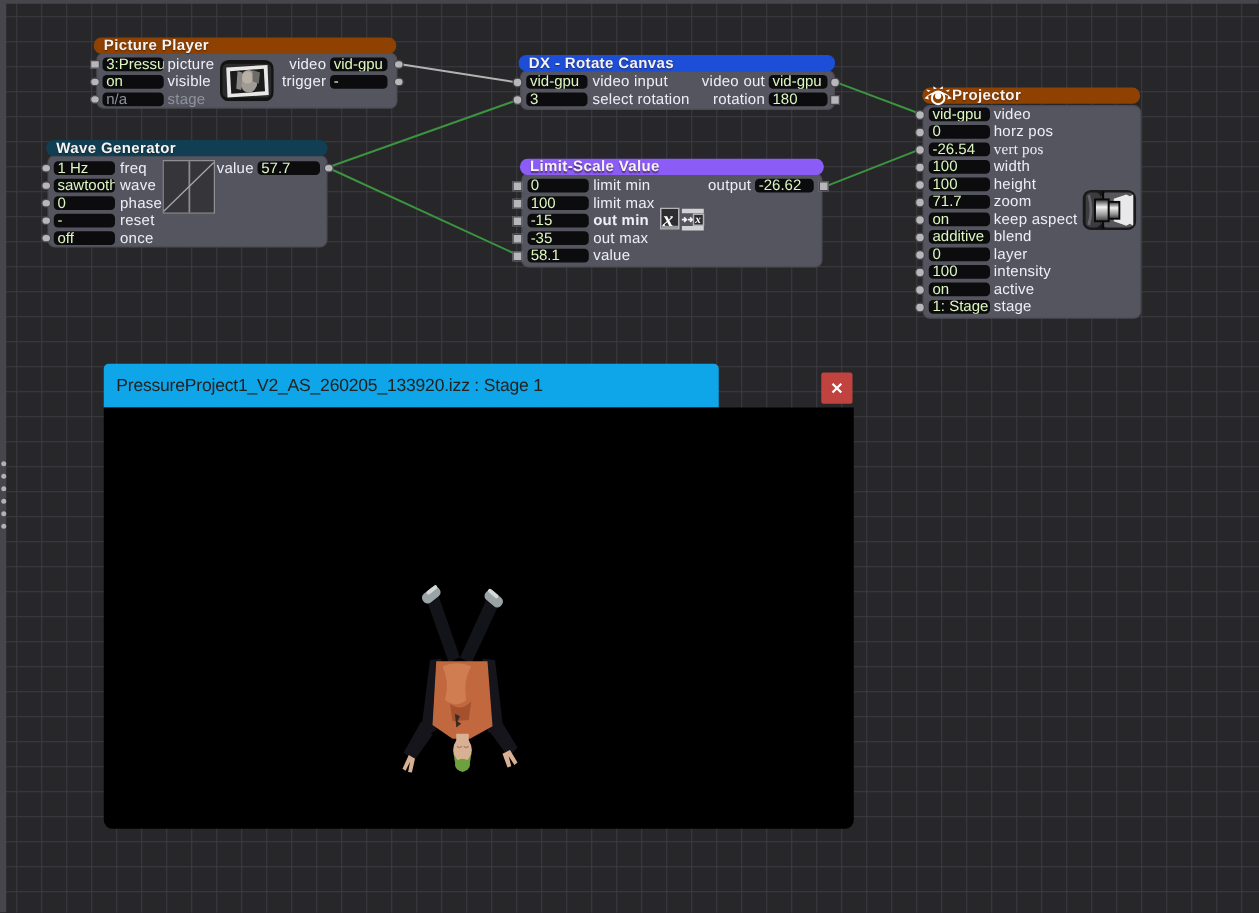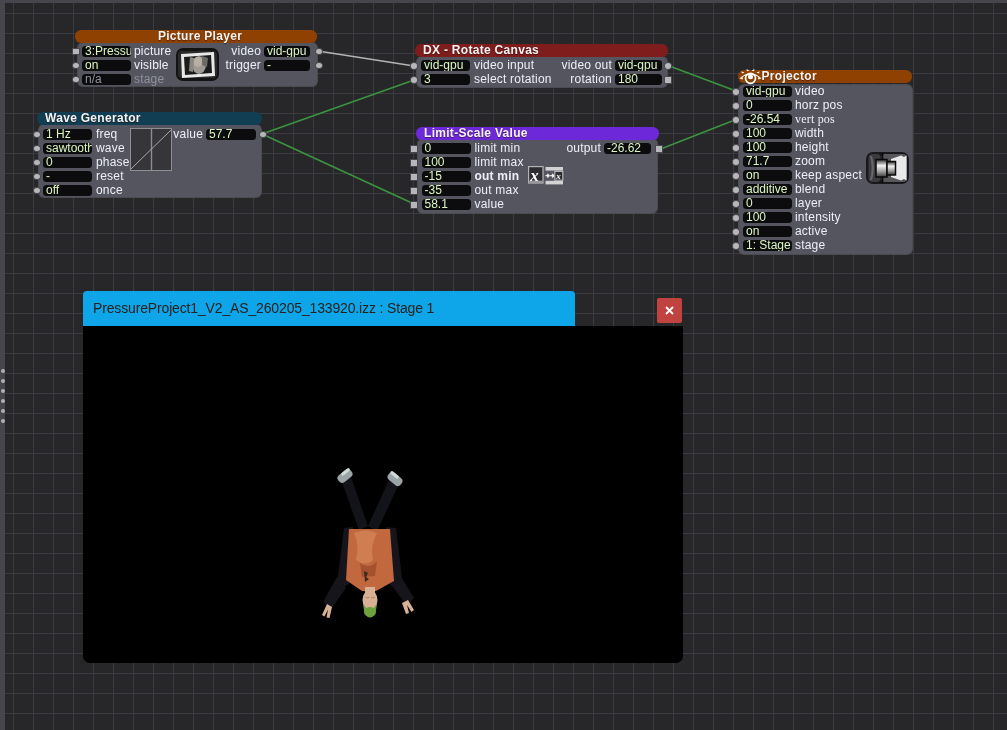--- a/index.html
+++ b/index.html
@@ -57,21 +57,21 @@
 <div class="abs" id="leftstrip"></div>
 <div class="abs ldot" style="top:369px;"></div>
 <div class="abs ldot" style="top:379px;"></div>
 <div class="abs ldot" style="top:389px;"></div>
 <div class="abs ldot" style="top:399px;"></div>
 <div class="abs ldot" style="top:409px;"></div>
 <div class="abs ldot" style="top:419px;"></div>
 
 <div class="node" style="left:78px;top:43px;width:238.5px;height:43px;">
   <div class="nbody"></div>
-  <div class="ntitle" style="left:-3px;top:-13px;width:242px;background:#8e4100;text-align:center;">Picture Player</div>
+  <div class="ntitle" style="left:-3px;top:-13px;width:242px;background:#8e4100;">Picture Player</div>
   <div class="ps" style="left:-6.5px;top:4.5px;"></div>
   <div class="pc" style="left:-6.5px;top:18.5px;"></div>
   <div class="pc" style="left:-6.5px;top:32.5px;"></div>
   <div class="pc" style="left:236.5px;top:4.5px;"></div>
   <div class="pc" style="left:236.5px;top:18.5px;"></div>
   <div class="f" style="left:4px;top:2.5px;">3:Pressu</div>
   <div class="f" style="left:4px;top:16.5px;">on</div>
   <div class="f dim" style="left:4px;top:30.5px;">n/a</div>
   <div class="l" style="left:56px;top:2.5px;">picture</div>
   <div class="l" style="left:56px;top:16.5px;">visible</div>
@@ -87,21 +87,21 @@
     <polygon points="8,9 35,7 36,25 9,27" fill="#1b1b1b"></polygon>
     <ellipse cx="23" cy="17" rx="7" ry="9" fill="#a09a94"></ellipse>
     <ellipse cx="22" cy="14" rx="4.5" ry="5" fill="#b8afa5"></ellipse>
     <path d="M14 9 l4 1 l-1 14 l-4 -1 z" fill="#8a8681"></path>
     <path d="M26 8 l6 2 l-1 9 l-5 -2 z" fill="#6e6a66"></path>
   </svg>
 </div>
 
 <div class="node" style="left:417px;top:56.5px;width:249.5px;height:30px;">
   <div class="nbody"></div>
-  <div class="ntitle" style="left:-2px;top:-12.5px;width:253px;background:#7f1d1d;">DX - Rotate Canvas</div>
+  <div class="ntitle" style="left:-2px;top:-12.5px;width:253px;background:#1d4ed8;">DX - Rotate Canvas</div>
   <div class="pc" style="left:-7px;top:5.5px;"></div>
   <div class="pc" style="left:-7px;top:19.5px;"></div>
   <div class="pc" style="left:246.5px;top:5.5px;"></div>
   <div class="ps" style="left:246.5px;top:19.5px;"></div>
   <div class="f" style="left:4px;top:3.5px;">vid-gpu</div>
   <div class="f" style="left:4px;top:17.5px;">3</div>
   <div class="l" style="left:57px;top:3.5px;">video input</div>
   <div class="l" style="left:57px;top:17.5px;">select rotation</div>
   <div class="l lr" style="right:54.5px;top:3.5px;">video out</div>
   <div class="l lr" style="right:54.5px;top:17.5px;">rotation</div>
@@ -132,21 +132,21 @@
   <div class="f" style="right:5px;width:50px;top:3.5px;">57.7</div>
   <svg style="position:absolute;left:91px;top:3px;" width="42" height="43" viewBox="0 0 42 43">
     <rect x="0.5" y="0.5" width="41" height="42" fill="#35353a" stroke="#8f8f93" stroke-width="1"></rect>
     <line x1="21.5" y1="1" x2="21.5" y2="42" stroke="#8d8d91" stroke-width="1.4"></line>
     <path d="M1 41 L41 2" stroke="#a9a9ab" stroke-width="1" fill="none"></path>
   </svg>
 </div>
 
 <div class="node" style="left:417.5px;top:139px;width:239.5px;height:73.5px;">
   <div class="nbody"></div>
-  <div class="ntitle" style="left:-1.5px;top:-12.5px;width:242.5px;background:#6d28d9;">Limit-Scale Value</div>
+  <div class="ntitle" style="left:-1.5px;top:-12.5px;width:242.5px;background:#8b5cf6;">Limit-Scale Value</div>
   <div class="ps" style="left:-7.5px;top:6px;"></div>
   <div class="ps" style="left:-7.5px;top:20px;"></div>
   <div class="ps" style="left:-7.5px;top:34px;"></div>
   <div class="ps" style="left:-7.5px;top:48px;"></div>
   <div class="ps" style="left:-7.5px;top:62px;"></div>
   <div class="ps" style="left:237.5px;top:6px;"></div>
   <div class="f" style="left:4px;top:4px;">0</div>
   <div class="f" style="left:4px;top:18px;">100</div>
   <div class="f" style="left:4px;top:32px;">-15</div>
   <div class="f" style="left:4px;top:46px;">-35</div>

